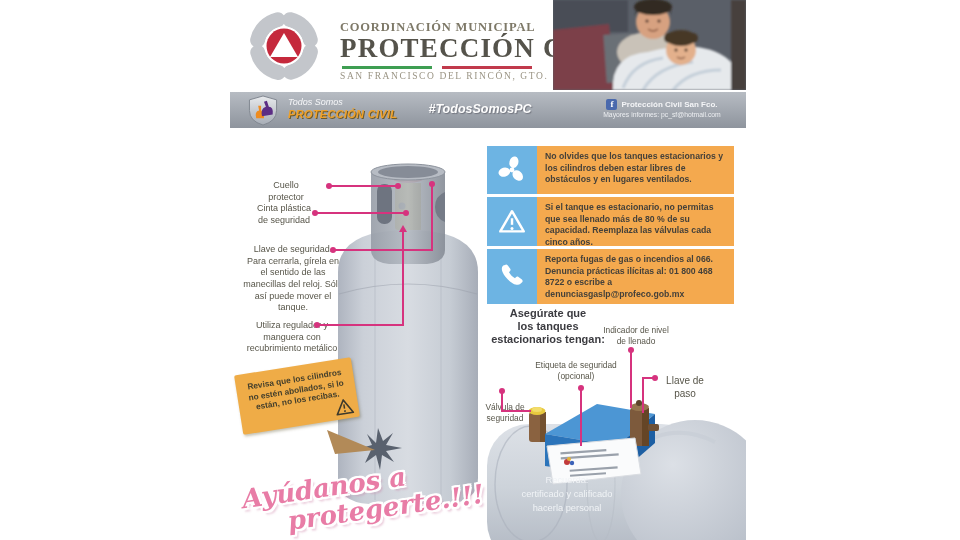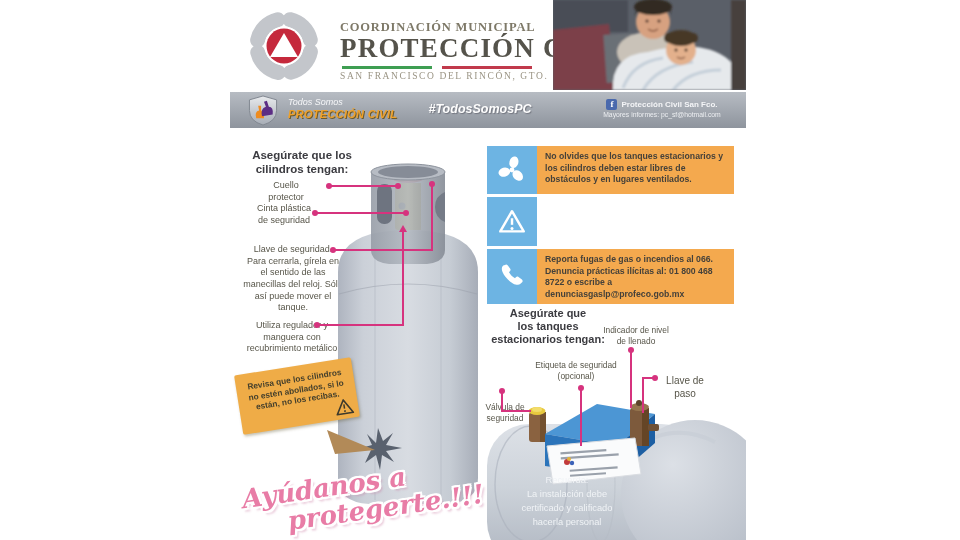--- a/index.html
+++ b/index.html
@@ -141,24 +141,20 @@
     </div>
     <div class="abs" style="right:8px;top:7px;width:152px;">
       <div class="fb-row">
         <span class="fb-icon">f</span>
         <span class="fb-name">Protección Civil San Fco.</span>
       </div>
       <div class="fb-info">Mayores informes: pc_sf@hotmail.com</div>
     </div>
   </div>
 
-  <div class="abs sec-title" style="left:246px;top:149px;width:112px;">
-    <span style="display:block">Asegúrate que los</span>
-    <span style="display:block">cilindros tengan:</span>
-  </div>
 
   <div class="abs lbl" style="left:256px;top:180px;width:60px;">Cuello protector</div>
   <div class="abs lbl" style="left:252px;top:203px;width:64px;">Cinta plástica de seguridad</div>
   <div class="abs lbl" style="left:243px;top:244px;width:100px;">Llave de seguridad. Para cerrarla, gírela en el sentido de las manecillas del reloj. Sólo así puede mover el tanque.</div>
   <div class="abs lbl" style="left:238px;top:320px;width:108px;">Utiliza regulador y manguera con recubrimiento metálico</div>
 
   <svg class="abs" style="left:335px;top:162px;z-index:2;" width="146" height="348" viewBox="0 0 146 348">
     <defs>
       <linearGradient id="cylBody" x1="0" y1="0" x2="1" y2="0">
         <stop offset="0" stop-color="#aeb4bf"></stop>
@@ -242,20 +238,21 @@
       <div class="tip-text">No olvides que los tanques estacionarios y los cilindros deben estar libres de obstáculos y en lugares ventilados.</div>
     </div>
     <div class="tip" style="height:49px;">
       <div class="tip-icon">
         <svg width="30" height="30" viewBox="0 0 32 32">
           <path d="M16 4.5 L28.5 26 H3.5 Z" fill="none" stroke="#ffffff" stroke-width="2.6" stroke-linejoin="round"></path>
           <line x1="16" y1="12" x2="16" y2="19" stroke="#ffffff" stroke-width="2.6"></line>
           <circle cx="16" cy="22.8" r="1.6" fill="#ffffff"></circle>
         </svg>
       </div>
+      <div class="tip-text">Si el tanque es estacionario, no permitas que sea llenado más de 80 % de su capacidad. Reemplaza las válvulas cada cinco años.</div>
     </div>
     <div class="tip" style="height:55px;">
       <div class="tip-icon">
         <svg width="30" height="30" viewBox="0 0 32 32">
           <path d="M6.6 3.8 C5 5.4 4.6 8 6 11 C8 15.5 12 20 17 22.8 C20.4 24.7 23.4 24.9 25 23.3 L26.8 21.5 C27.6 20.7 27.5 19.4 26.6 18.7 L22.9 15.9 C22.1 15.3 21 15.4 20.3 16.1 L19.2 17.2 C16.5 15.7 14.3 13.5 12.8 10.8 L13.9 9.7 C14.6 9 14.7 7.9 14.1 7.1 L11.3 3.4 C10.6 2.5 9.3 2.4 8.5 3.2 Z" fill="#ffffff"></path>
         </svg>
       </div>
       <div class="tip-text">Reporta fugas de gas o incendios al 066. Denuncia prácticas ilícitas al: 01 800 468 8722 o escribe a denunciasgaslp@profeco.gob.mx</div>
     </div>
   </div>
@@ -321,18 +318,17 @@
 
   <div class="abs pdot" style="left:578px;top:385px;"></div>
   <div class="abs pline" style="left:580px;top:389px;width:2px;height:57px;"></div>
 
   <div class="abs pdot" style="left:652px;top:375px;"></div>
   <div class="abs pline" style="left:642px;top:377px;width:13px;height:2px;"></div>
   <div class="abs pline" style="left:642px;top:377px;width:2px;height:36px;"></div>
 
   <div class="abs reminder">
     <span style="display:block">Recuerda:</span>
-    <span style="display:block">La instalación debe</span>
     <span style="display:block">certificado y calificado</span>
     <span style="display:block">hacerla personal</span>
   </div>
 
 </div>
 
 </body></html>

